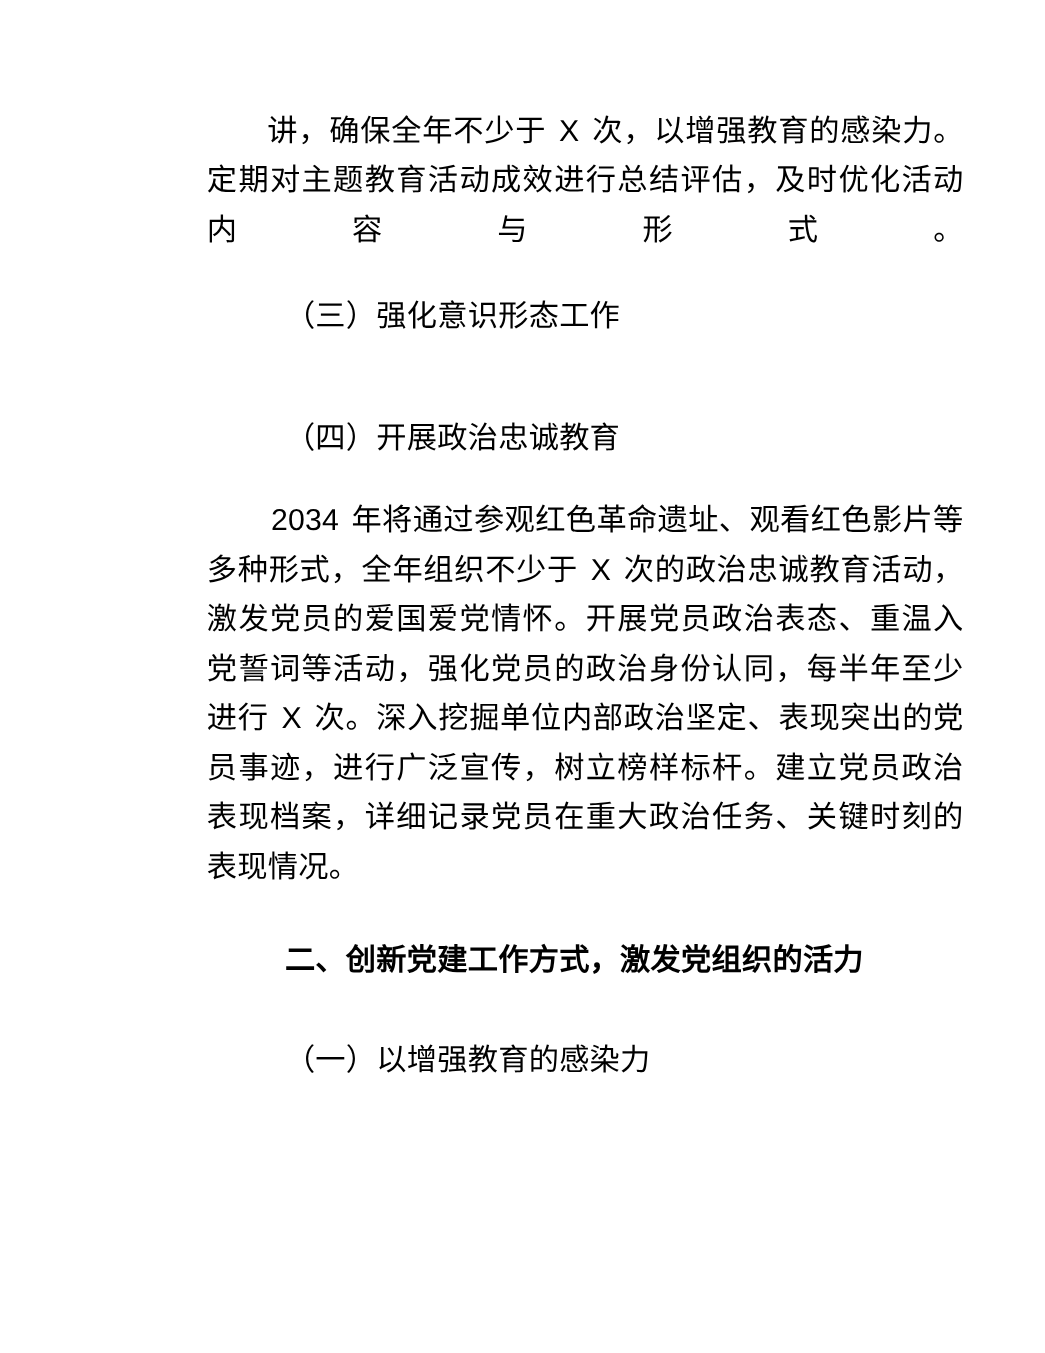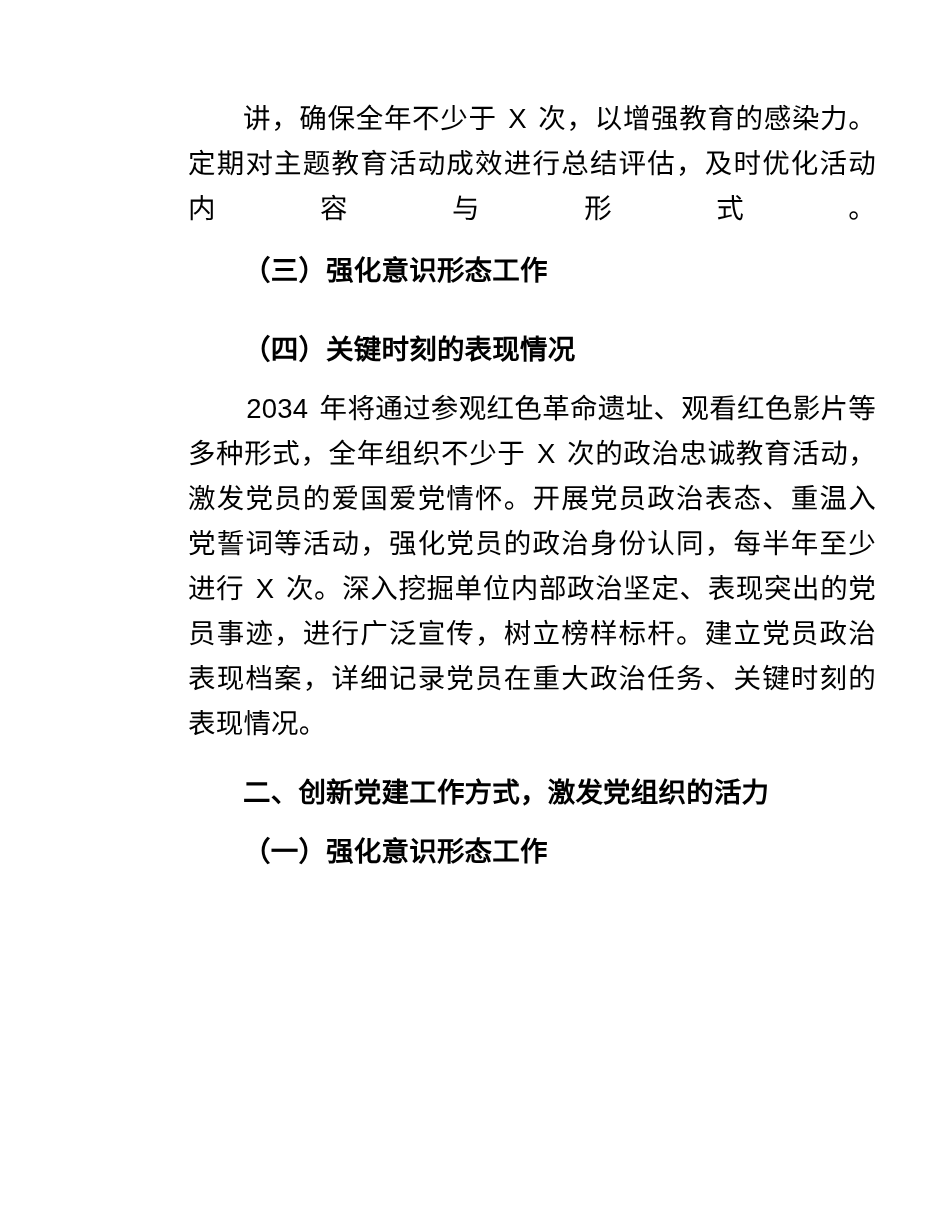--- a/index.html
+++ b/index.html
@@ -45,31 +45,31 @@
     font-weight: 400;
     word-break: break-all;
   }
 
   .para.last-justify {
     text-align-last: justify;
   }
 
   
   .heading {
-    margin: 0;
+    margin: 16px;
     font-size: 27.5px;
     line-height: 45px;
     text-indent: 2em;
     text-align: left;
-    font-weight: 700;
+    font-weight: 400;
     letter-spacing: 0.2px;
   }
 
   .heading-major {
-    margin: 0;
+    margin: 16px;
     font-size: 27.5px;
     line-height: 45px;
     text-indent: 2em;
     text-align: left;
     font-weight: 600;
     letter-spacing: 0.2px;
   }
 
   
   .gap-sm { height: 14px; }
@@ -94,28 +94,28 @@
 
     <div class="gap-md"></div>
 
     <p class="heading">（三）强化意识形态工作</p>
 
     <div class="gap-sm"></div>
 
 
     <div class="gap-lg"></div>
 
-    <p class="heading">（四）关键时刻的表现情况</p>
+    <p class="heading">（四）开展政治忠诚教育</p>
 
     <div class="gap-sm"></div>
 
     <p class="para"><span class="lat">2034</span> 年将通过参观红色革命遗址、观看红色影片等多种形式，全年组织不少于 <span class="lat">X</span> 次的政治忠诚教育活动，激发党员的爱国爱党情怀。开展党员政治表态、重温入党誓词等活动，强化党员的政治身份认同，每半年至少进行 <span class="lat">X</span> 次。深入挖掘单位内部政治坚定、表现突出的党员事迹，进行广泛宣传，树立榜样标杆。建立党员政治表现档案，详细记录党员在重大政治任务、关键时刻的表现情况。</p>
 
     <div class="gap-xl"></div>
 
     <p class="heading-major">二、创新党建工作方式，激发党组织的活力</p>
 
     <div class="gap-sm"></div>
 
-    <p class="heading">（一）强化意识形态工作</p>
+    <p class="heading">（一）以增强教育的感染力</p>
 
   </div>
 </div>
 
 </body></html>

